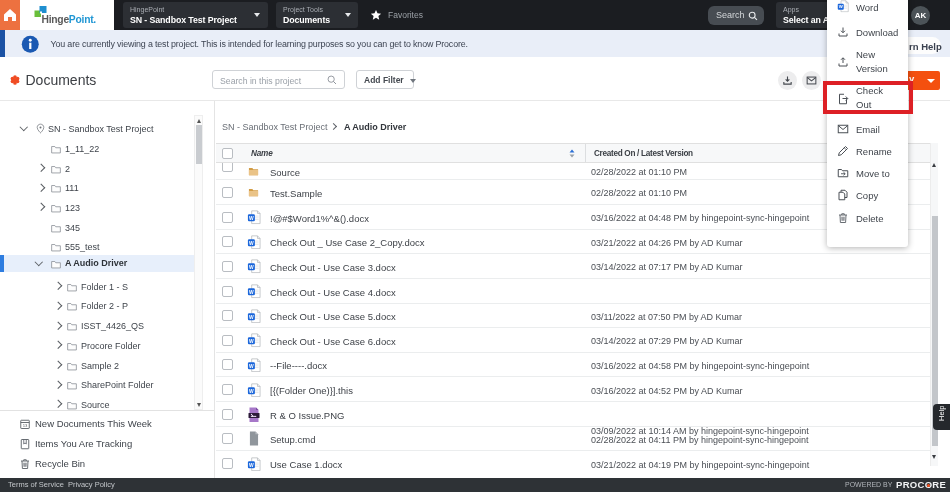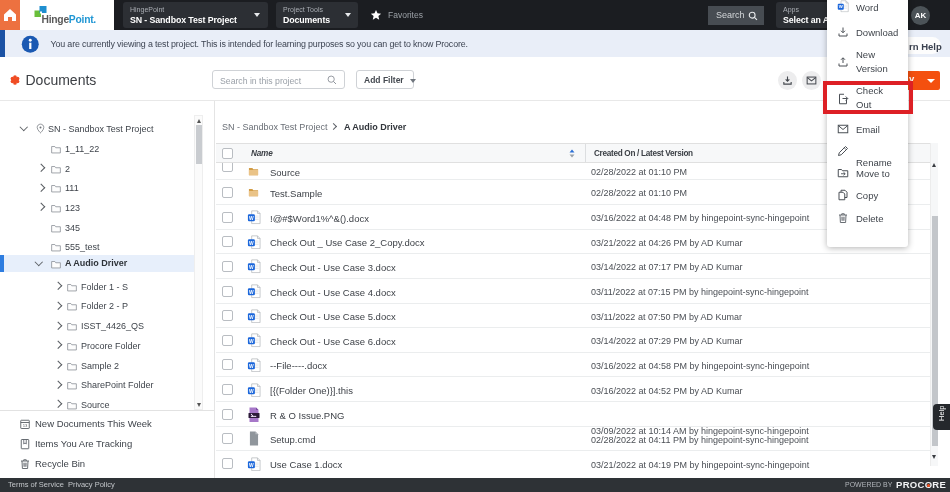--- a/index.html
+++ b/index.html
@@ -9,21 +9,21 @@
   .abs { position:absolute; }
 
   
   #topbar { position:absolute; top:0; left:0; width:950px; height:30px; background:#1b1d21; }
   #home { position:absolute; top:0; left:0; width:20px; height:30px; background:#ed7140; }
   #logowrap { position:absolute; top:0; left:20px; width:94px; height:30px; background:#fff; }
   .tb-dd { position:absolute; top:2px; height:26px; background:#2c2f34; border-radius:3px; color:#fff; }
   .tb-dd .l1 { font-size:7px; color:#a9adb3; padding:3.5px 0 0 7px; line-height:8px;}
   .tb-dd .l2 { font-size:8.8px; font-weight:bold; color:#fff; padding:1.5px 0 0 7px; line-height:10px; white-space:nowrap; letter-spacing:-0.1px;}
   .caret { position:absolute; width:0; height:0; border-left:3.5px solid transparent; border-right:3.5px solid transparent; border-top:4.5px solid #e8eaec; }
-  #searchbtn { position:absolute; left:708px; top:6px; width:56px; height:19px; background:#474c52; border-radius:0; color:#d3d6d9; font-size:9px; line-height:19.5px; padding-left:8px; }
+  #searchbtn { position:absolute; left:708px; top:6px; width:56px; height:19px; background:#474c52; border-radius:6px; color:#d3d6d9; font-size:9px; line-height:19.5px; padding-left:8px; }
   #avatar { position:absolute; left:911px; top:6px; width:19px; height:19px; border-radius:50%; background:#4c5358; color:#fff; font-size:8px; font-weight:bold; text-align:center; line-height:19px; }
 
   
   #banner { position:absolute; top:30px; left:0; width:950px; height:27px; background:#e9eef8; border-left:5px solid #1c52a4; }
   #banner .txt { position:absolute; left:45.5px; top:9px; font-size:8.9px; letter-spacing:-0.15px; color:#3d4452; }
   #learnmore { position:absolute; left:876px; top:36.5px; width:65px; height:17.5px; background:#fdfdfd; border-radius:9px; }
 
   
   #toolbar { position:absolute; top:57px; left:0; width:950px; height:44px; background:#fff; border-bottom:1px solid #e8e8e8; }
   #doctitle { position:absolute; left:25.5px; top:72px; font-size:14px; color:#3d4045; }
@@ -390,21 +390,20 @@
         </svg>
       <span class="fname" style="top:7.5px;">Check Out - Use Case 3.docx</span>
       <span class="fdate" style="top:8px;">03/14/2022 at 07:17 PM by AD Kumar</span>
     </div>
     <div class="row" style="top:279px;height:24.6px;">
       <span class="cb" style="top:6.5px;"></span>
       <svg class="ficon" width="14" height="14.5" viewBox="0 0 24 25" style="top:5px;">
           <use href="#s-word"></use>
         </svg>
       <span class="fname" style="top:7.5px;">Check Out - Use Case 4.docx</span>
-      <span class="fdate" style="top:8px;">03/11/2022 at 07:15 PM by hingepoint-sync-hingepoint</span>
     </div>
     <div class="row" style="top:303.6px;height:24.6px;">
       <span class="cb" style="top:6.5px;"></span>
       <svg class="ficon" width="14" height="14.5" viewBox="0 0 24 25" style="top:5px;">
           <use href="#s-word"></use>
         </svg>
       <span class="fname" style="top:7.5px;">Check Out - Use Case 5.docx</span>
       <span class="fdate" style="top:8px;">03/11/2022 at 07:50 PM by AD Kumar</span>
     </div>
     <div class="row" style="top:328.3px;height:24.6px;">
@@ -500,21 +499,21 @@
         <rect x="2.5" y="4.5" width="19" height="15" fill="none" stroke="#4a4f55" stroke-width="2"></rect>
         <path d="M3 5.5 L12 13 L21 5.5" fill="none" stroke="#4a4f55" stroke-width="2"></path>
       </svg>
       <span class="tx" style="top:1px;">Email</span>
     </div>
     <div class="mi" style="top:159px;">
       <svg class="ic" width="12" height="12" viewBox="0 0 24 24" style="top:0px;">
         <path d="M3 21 L4.5 15.5 L17 3 L21 7 L8.5 19.5 Z" fill="none" stroke="#4a4f55" stroke-width="2"></path>
         <path d="M14.5 5.5 L18.5 9.5" stroke="#4a4f55" stroke-width="1.6"></path>
       </svg>
-      <span class="tx" style="top:12px;">Rename</span>
+      <span class="tx" style="top:1px;">Rename</span>
     </div>
     <div class="mi" style="top:180.5px;">
       <svg class="ic" width="12" height="12" viewBox="0 0 24 24" style="top:0px;">
         <path d="M2.5 5 L9 5 L11 7.5 L21.5 7.5 L21.5 19.5 L2.5 19.5 Z" fill="none" stroke="#4a4f55" stroke-width="2"></path>
         <path d="M8 13.5 L16 13.5 M13 10.5 L16.5 13.5 L13 16.5" fill="none" stroke="#4a4f55" stroke-width="1.8"></path>
       </svg>
       <span class="tx" style="top:1px;">Move to</span>
     </div>
     <div class="mi" style="top:203px;">
       <svg class="ic" width="12" height="12" viewBox="0 0 24 24" style="top:0px;">

